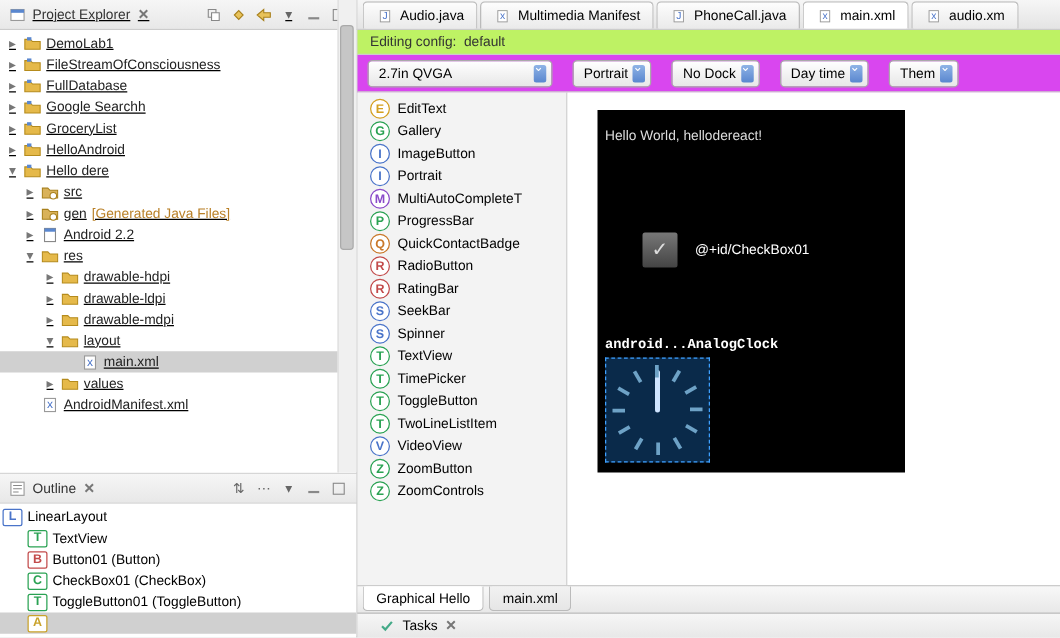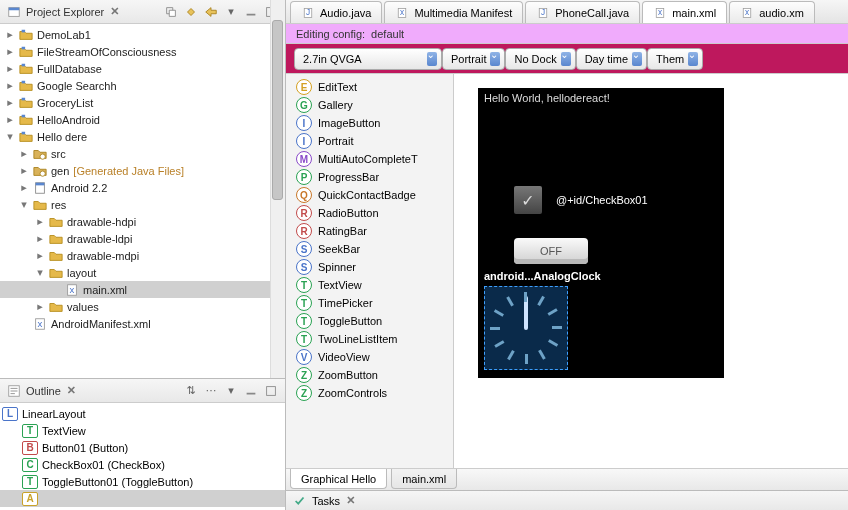--- a/index.html
+++ b/index.html
@@ -50,24 +50,24 @@
 .editor-tabs { height: 24px; background: linear-gradient(#f6f6f6,#e4e4e4); display: flex; align-items: flex-end; border-bottom: 1px solid #ccc; padding-left: 4px; gap: 0; overflow: hidden; }
 .etab {
   height: 22px; border: 1px solid #bbb; border-bottom: none; border-radius: 4px 4px 0 0;
   background: linear-gradient(#fdfdfd,#eaeaea); padding: 0 10px; display: flex; align-items: center; gap: 5px; margin-right: 2px; cursor: pointer;
 }
 .etab.active { background: #fff; }
 .etab .fi { width: 14px; height: 14px; display:inline-flex; align-items:center; justify-content:center; }
 .etab .fi svg { width:12px; height:12px; }
 
 
-.editing-bar { height: 20px; display:flex; align-items:center; padding: 0 10px; gap:6px; color:#333; border-bottom:1px solid #ccc; background:#f0abfc; }
-
-
-.config-bar { height: 30px; display:flex; align-items:center; gap:0; padding: 0 8px; border-bottom:1px solid #ccc; background:#be185d; }
+.editing-bar { height: 20px; display:flex; align-items:center; padding: 0 10px; gap:6px; color:#333; border-bottom:1px solid #ccc; background:#bef264; }
+
+
+.config-bar { height: 30px; display:flex; align-items:center; gap:16px; padding: 0 8px; border-bottom:1px solid #ccc; background:#d946ef; }
 .mac-select {
   height: 22px; border:1px solid #aaa; border-radius: 4px; background: linear-gradient(#fff,#e7e7e7);
   display:flex; align-items:center; padding: 0 18px 0 8px; position:relative; cursor:pointer; white-space:nowrap;
 }
 .mac-select::after {
   content:""; position:absolute; right:4px; top:3px; width:10px; height:14px;
   background: linear-gradient(#8fb3e6,#5a87cf); border-radius:2px;
 }
 .mac-select::before {
   content:"⌄"; position:absolute; right:6px; top:2px; color:#fff; font-size:10px; z-index:1; line-height:8px;
@@ -82,54 +82,54 @@
 .pc-I{border-color:#4a74c9;color:#4a74c9;} .pc-M{border-color:#8a4ac9;color:#8a4ac9;}
 .pc-P{border-color:#2aa253;color:#2aa253;} .pc-Q{border-color:#c9782a;color:#c9782a;}
 .pc-R{border-color:#c24b4b;color:#c24b4b;} .pc-S{border-color:#4a74c9;color:#4a74c9;}
 .pc-T{border-color:#2aa253;color:#2aa253;} .pc-V{border-color:#4a74c9;color:#4a74c9;}
 .pc-Z{border-color:#2aa253;color:#2aa253;}
 
 .canvas-col { flex:1; background:#fff; position:relative; padding:14px; overflow:hidden; }
 .device {
   width: 246px; height: 290px; background:#000; position:relative; margin-left: 10px;
 }
-.hello-text { color:#ddd; font-size:11px; position:absolute; left:6px; top:4px; }
+.hello-text { color:#ddd; font-size:11px; position:absolute; left:6px; top:15px; }
 .android-btn {
   position:absolute; left:36px; top:28px; width:112px; height:46px;
   border-radius:6px; background: linear-gradient(#fdfdfd,#b7b7b7);
   display:flex; align-items:center; justify-content:center; color:#333; font-size:11px;
   box-shadow: 0 1px 2px rgba(0,0,0,.3);
 }
 .chk-wrap { position:absolute; left:36px; top:98px; display:flex; align-items:center; gap:14px; }
 .chk-box { width:28px; height:28px; background: linear-gradient(#777,#444); border-radius:2px; display:flex; align-items:center; justify-content:center; }
 .chk-mark { color:#ddd; font-size:16px; }
 .chk-label { color:#fff; font-size:11px; }
 .toggle { position:absolute; left:36px; top:150px; width:74px; height:26px; background: linear-gradient(#fafafa,#cfcfcf); border-radius:4px; display:flex; flex-direction:column; align-items:center; justify-content:center; color:#555; font-size:10px; box-shadow: inset 0 -5px 0 #b9b9b9; }
-.sel-label { position:absolute; left:6px; top:182px; color:#fff; font-weight:bold; font-size:11px; }
+.sel-label { position:absolute; left:6px; top:182px; color:#fff; font-weight:bold; font-size:11px;font-family:Liberation Mono, monospace; }
 .clock-sel {
   position:absolute; left:6px; top:198px; width:84px; height:84px;
   border:1px dashed #3ea0ff; background:#0a2a4a; display:flex; align-items:center; justify-content:center;
 }
 .clock-face { width:80px; height:80px; position:relative; }
 .clock-face::before { content:""; position:absolute; left:38px; top:8px; width:4px; height:34px; background:#cfe4ff; border-radius:2px; }
 .tick { position:absolute; width:3px; height:10px; background:#6ea2c6; left:38px; top:4px; transform-origin: 2px 36px; }
 
 
 .editor-bottom-tabs { height:22px; border-top:1px solid #ccc; background:linear-gradient(#f8f8f8,#e8e8e8); display:flex; align-items:flex-start; }
 .btab { height:20px; border:1px solid #bbb; border-top:none; border-radius:0 0 4px 4px; padding:0 10px; display:flex; align-items:center; background:#fff; margin-left:4px; cursor:pointer; }
 .btab.inactive { background:linear-gradient(#f2f2f2,#e6e6e6); }
 
 
-.tasks-bar { height:20px; border-top:1px solid #bbb; display:flex; align-items:center; padding-left:6px; gap:4px; background:linear-gradient(#f6f6f6,#e8e8e8); }
+.tasks-bar { height:20px; border-top:1px solid #bbb; display:flex; align-items:center; padding-left:16px; gap:4px; background:linear-gradient(#f6f6f6,#e8e8e8); }
 
 
 .vscroll { position:absolute; right:0; top:0; width:15px; height:100%; background:#f0f0f0; border-left:1px solid #ddd; }
 .vthumb { position:absolute; right:2px; width:11px; background:#c6c6c6; border:1px solid #aaa; border-radius:3px; }
 
-.proj-explorer-wrap { flex:1; position:relative; min-height:0; }
+.proj-explorer-wrap { flex:1; position:relative; min-height:0;text-decoration:underline; }
 </style>
 </head>
 <body>
 
 <div class="left-col">
 
   <div class="panel proj-explorer-wrap" style="flex:1;">
     <div class="panel-header">
       <span class="tb-icon">
         <svg viewBox="0 0 16 16">
@@ -549,23 +549,20 @@
       </div>
     <div class="canvas-col">
       <div class="device">
         <div class="hello-text">Hello World, hellodereact!</div>
         <div class="chk-wrap">
           <div class="chk-box">
               <span class="chk-mark">✓</span>
             </div>
           <span class="chk-label">@+id/CheckBox01</span>
         </div>
-        <div class="toggle">
-            <span>OFF</span>
-          </div>
         <div class="sel-label">android...AnalogClock</div>
         <div class="clock-sel">
           <div class="clock-face" id="clock-face">
               <div class="tick" style="transform: rotate(0deg);"></div>
               <div class="tick" style="transform: rotate(30deg);"></div>
               <div class="tick" style="transform: rotate(60deg);"></div>
               <div class="tick" style="transform: rotate(90deg);"></div>
               <div class="tick" style="transform: rotate(120deg);"></div>
               <div class="tick" style="transform: rotate(150deg);"></div>
               <div class="tick" style="transform: rotate(180deg);"></div>

